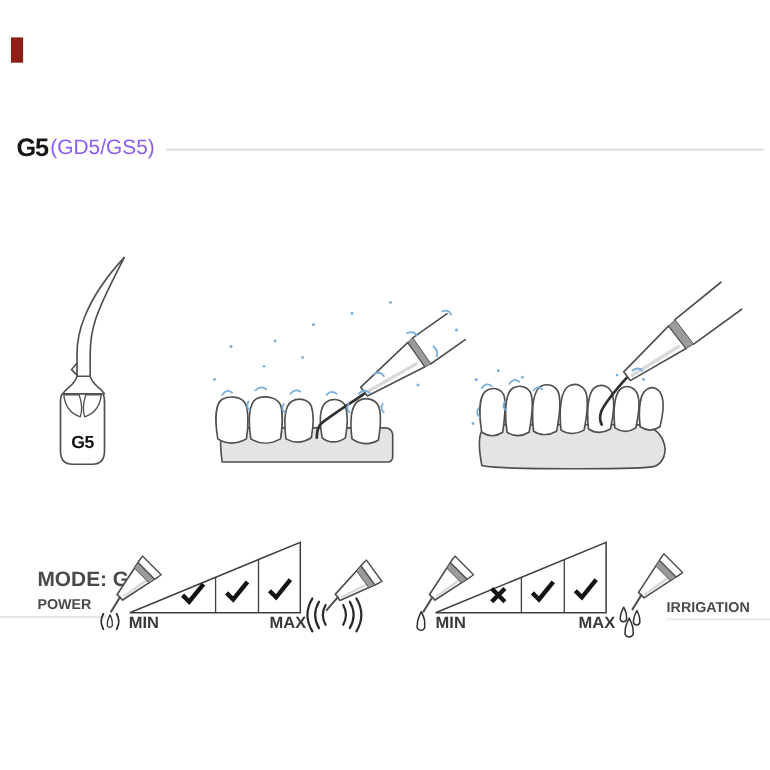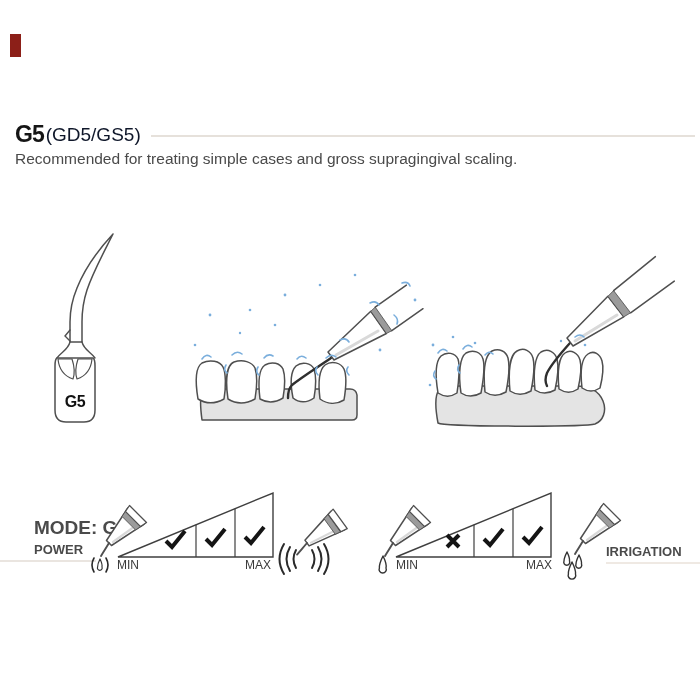--- a/index.html
+++ b/index.html
@@ -3,21 +3,21 @@
 <meta charset="utf-8">
 <style>
   html,body{margin:0;padding:0;background:#fff;}
   .page{position:relative;width:700px;height:700px;background:#ffffff;overflow:hidden;
         font-family:"Liberation Sans",sans-serif;color:#4a4a4a;text-align:right;}
 
   .corner-mark{position:absolute;left:10px;top:34px;width:11px;height:23px;background:#8c1f18;}
 
   .title-row{position:absolute;left:15px;top:123px;right:5px;display:flex;align-items:center;}
   .title-code{font-size:23px;font-weight:800;letter-spacing:-1px;color:#151515;line-height:1;}
-  .title-variants{font-size:19px;font-weight:400;color:#0f172a;line-height:1;margin-left:2px;}
+  .title-variants{font-size:19px;font-weight:400;color:#8b5cf6;line-height:1;margin-left:2px;}
   .title-rule{flex:1;height:2px;background:#e6e1db;margin-left:10px;margin-top:3px;}
   .desc{position:absolute;left:15px;top:150px;font-size:15.5px;color:#4a4a4a;}
 
   .abs{position:absolute;}
   svg{display:block;}
   .outline{fill:#ffffff;stroke:#4f4f4f;stroke-width:1.5;stroke-linejoin:round;}
   .gum{fill:#e4e4e4;stroke:#4f4f4f;stroke-width:1.5;stroke-linejoin:round;}
   .band{fill:#9b9b9b;stroke:#4a4a4a;stroke-width:0.8;}
   .wire{fill:none;stroke:#4f4f4f;stroke-width:1.6;stroke-linecap:round;}
   .needle{fill:none;stroke:#2f2f2f;stroke-width:2.4;stroke-linecap:round;}
@@ -27,21 +27,21 @@
   .tri{fill:#ffffff;stroke:#3f3f3f;stroke-width:1.4;stroke-linejoin:miter;}
   .tri-div{stroke:#3f3f3f;stroke-width:1.2;}
   .mark{stroke:#141414;stroke-width:4;fill:none;stroke-linecap:butt;}
   .wave{fill:none;stroke:#2a2a2a;stroke-width:2;stroke-linecap:round;}
   .drop{fill:#ffffff;stroke:#333333;stroke-width:1.4;stroke-linejoin:round;}
   .tip-label-text{font-family:"Liberation Sans",sans-serif;font-weight:800;font-size:16px;fill:#111;letter-spacing:-0.5px;}
 
   .mode-label{position:absolute;left:34px;top:517px;font-size:19px;font-weight:700;color:#4a4a4a;}
   .power-label{position:absolute;left:34px;top:542px;font-size:13px;font-weight:700;color:#4a4a4a;}
   .power-rule{position:absolute;left:0;top:560px;width:96px;height:2px;background:#eae5e0;}
-  .minmax{position:absolute;font-size:12px;font-weight:400;color:#3a3a3a;letter-spacing:0px;}
+  .minmax{position:absolute;font-size:15px;font-weight:700;color:#3a3a3a;letter-spacing:0px;}
   .irrigation-label{position:absolute;left:606px;top:544px;font-size:13px;font-weight:700;color:#4a4a4a;}
   .irrigation-rule{position:absolute;left:606px;top:562px;width:94px;height:2px;background:#efe9e3;}
 </style>
 </head>
 <body>
 
 <div class="page">
 
   <svg width="0" height="0" style="position:absolute" aria-hidden="true">
     <defs>
@@ -55,21 +55,20 @@
     </defs>
   </svg>
 
   <div class="corner-mark"></div>
 
   <div class="title-row">
     <span class="title-code">G5</span>
     <span class="title-variants">(GD5/GS5)</span>
     <span class="title-rule"></span>
   </div>
-  <div class="desc">Recommended for treating simple cases and gross supragingival scaling.</div>
 
   <svg class="abs" style="left:30px;top:218px;" width="110" height="215" viewBox="0 0 110 215">
     <path class="outline" d="M83,16 C70,30 55,50 47,70 C42,82 40,93 40,104 L40,124 L52,124 L52,104
                              C52,94 53,84 57,72 C63,54 74,34 83,16 Z"></path>
     <path class="wire" d="M40,112 L35,118 L40,123" style="stroke-width:1.4"></path>
     <path class="wire" d="M40,124 C38,132 31,134 27,140" style="stroke-width:1.4"></path>
     <path class="wire" d="M52,124 C54,132 61,134 65,140" style="stroke-width:1.4"></path>
     <path class="outline" d="M27,140 Q25,141 25,148 L25,192 Q25,204 36,204 L54,204 Q65,204 65,192 L65,148 Q65,141 63,140 Z"></path>
     <path class="outline" d="M28,141 C29,151 34,158 43,161 C45,155 44,147 42,141 Z" style="stroke-width:1.2"></path>
     <path class="outline" d="M62,141 C61,151 56,158 47,161 C45,155 46,147 48,141 Z" style="stroke-width:1.2"></path>

